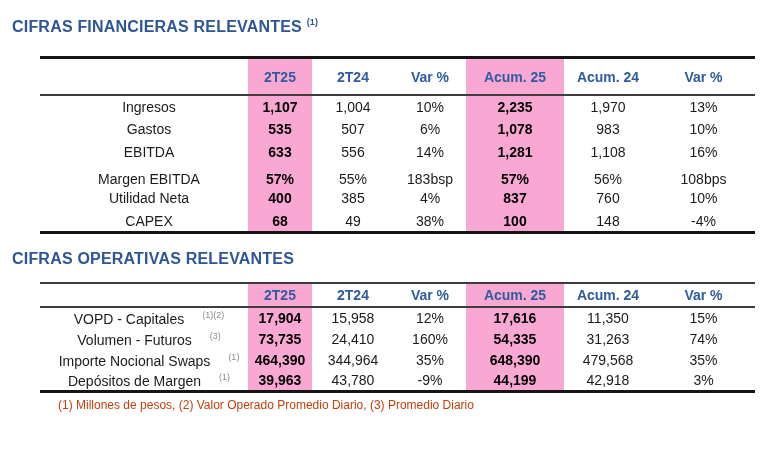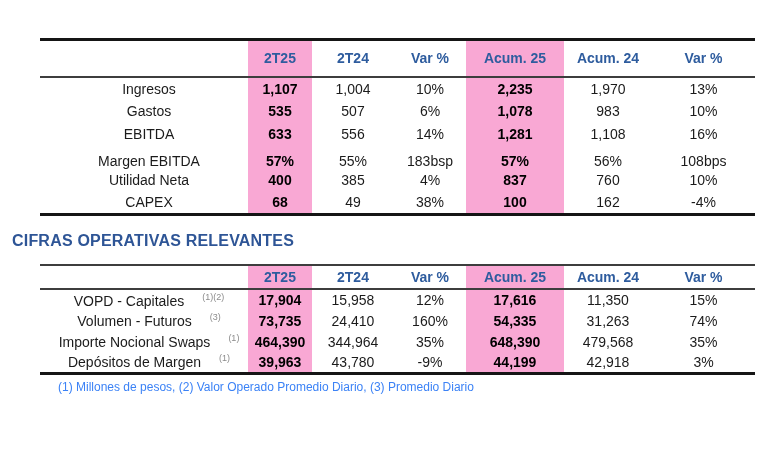--- a/index.html
+++ b/index.html
@@ -51,30 +51,34 @@
   .tbl1 tbody tr { height: 23px; }
   .tbl2 tbody tr { height: 21px; }
   .tbl1 tbody tr.gap td { padding-top: 7px; }
 
   .lbl { text-align: center; padding-left: 10px !important; }
   .shaded { background: #f9a8d4; }
   td.shaded { font-weight: bold; color: #000; }
   sup.lblsup { color: #8c8c8c; font-size: 9px; margin-left: 18px; }
 
   .footnote {
-    color: #3b82f6;
+    color: #c2410c;
     font-size: 12px;
     margin: 5px 0 0 48px;
   }
 </style>
 </head>
 <body>
 
 <div class="page">
 
+  <div class="section-title">
+    <span>CIFRAS FINANCIERAS RELEVANTES</span>
+    <sup>(1)</sup>
+  </div>
 
   <table class="tbl tbl1">
     <colgroup>
       <col style="width:208px">
         <col style="width:64px">
         <col style="width:82px">
         <col style="width:72px">
       <col style="width:98px">
         <col style="width:88px">
         <col style="width:103px">
@@ -135,21 +139,21 @@
         <td class="shaded">837</td>
         <td>760</td>
         <td>10%</td>
       </tr>
       <tr>
         <td class="lbl">CAPEX</td>
         <td class="shaded">68</td>
         <td>49</td>
         <td>38%</td>
         <td class="shaded">100</td>
-        <td>162</td>
+        <td>148</td>
         <td>-4%</td>
       </tr>
     </tbody>
   </table>
 
   <div class="section-title" style="margin-top:16px;">
     <span>CIFRAS OPERATIVAS RELEVANTES</span>
   </div>
 
   <table class="tbl tbl2">

